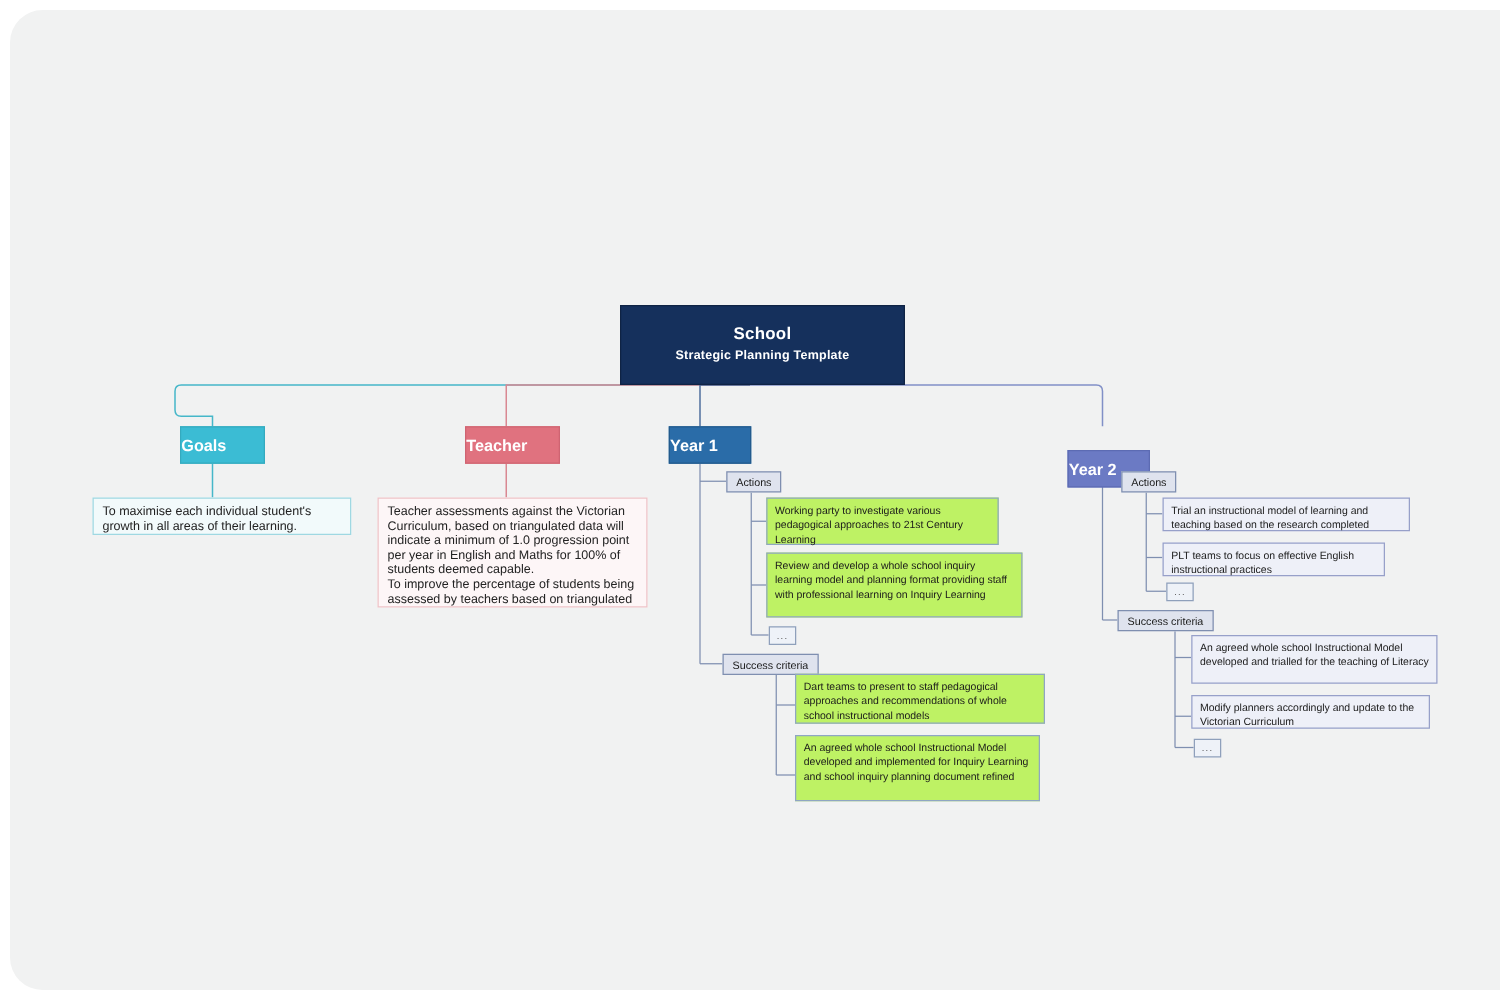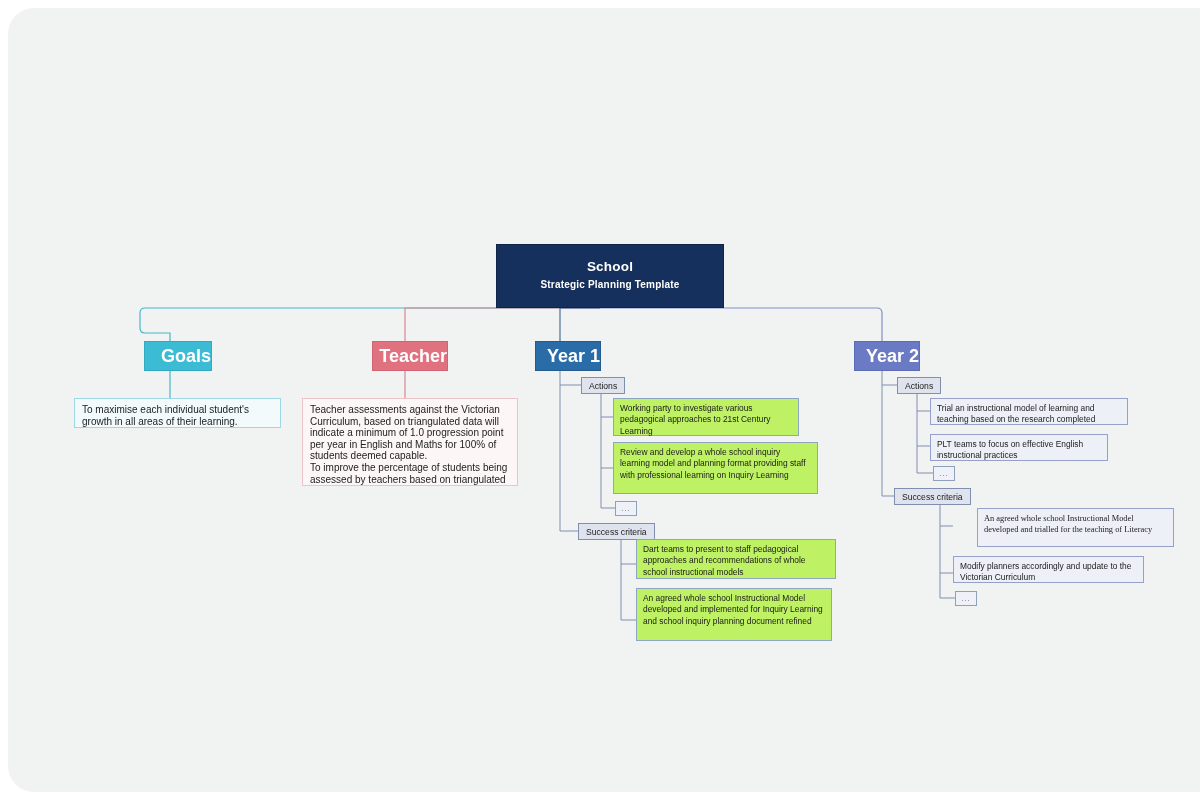--- a/index.html
+++ b/index.html
@@ -25,28 +25,28 @@
     left:488px;top:236px;width:228px;height:64px;
     background:#15305c;border:1px solid #0f2344;
     color:#ffffff;font-size:13.5px;font-weight:bold;
     display:flex;flex-direction:column;align-items:center;justify-content:center;
     line-height:18px;letter-spacing:.2px;
   }
   .root .l2{font-size:10px;}
 
   
   .l1{
-    height:30px;color:#fff;font-size:18px;font-weight:bold;
-    display:flex;align-items:center;justify-content:flex-end;
+    height:30px;color:#fff;font-size:13px;font-weight:bold;
+    display:flex;align-items:center;justify-content:flex-start;
     box-sizing:border-box;
   }
   .l1-goals  {left:136px;top:333px;width:68px;background:#3bbcd4;border:1px solid #34aabf;}
   .l1-targets{left:364px;top:333px;width:76px;background:#e0727f;border:1px solid #cf6472;}
   .l1-year1  {left:527px;top:333px;width:66px;background:#2a6ca8;border:1px solid #235b8d;}
-  .l1-year2  {left:846px;top:333px;width:66px;background:#6b7ac4;border:1px solid #5c6bb3;}
+  .l1-year2  {left:846px;top:352px;width:66px;background:#6b7ac4;border:1px solid #5c6bb3;}
 
   
   .panel{
     box-sizing:border-box;padding:5px 7px;
     font-size:10px;line-height:11.6px;color:#222;
     background:#f4f7f8;
   }
   .panel-goals{left:66px;top:390px;width:207px;height:30px;border:1px solid #9fd8e2;background:#f2fafb;}
   .panel-targets{left:294px;top:390px;width:216px;height:88px;border:1px solid #eec3c8;background:#fdf6f7;}
   .panel p{margin:0;}
@@ -184,19 +184,19 @@
   <div class="node leaf violet" style="left:922px;top:426px;width:178px;height:27px;">PLT teams to focus on effective English instructional practices</div>
 
   <div class="node leaf violet" style="left:922px;top:390px;width:198px;height:27px;">Trial an instructional model of learning and teaching based on the research completed</div>
 
   <div class="node ell" style="left:925px;top:458px;">...</div>
 
   <div class="node chip" style="left:886px;top:480px;">
     <span>Success criteria</span>
   </div>
 
-  <div class="node leaf violet" style="left:969px;top:500px;width:197px;height:39px;font-family:Liberation Serif, serif;">An agreed whole school Instructional Model developed and trialled for the teaching of Literacy</div>
+  <div class="node leaf violet" style="left:945px;top:500px;width:197px;height:39px;">An agreed whole school Instructional Model developed and trialled for the teaching of Literacy</div>
 
   <div class="node leaf violet" style="left:945px;top:548px;width:191px;height:27px;">Modify planners accordingly and update to the Victorian Curriculum</div>
 
   <div class="node ell" style="left:947px;top:583px;">...</div>
 
 </div>
 
 </body></html>

